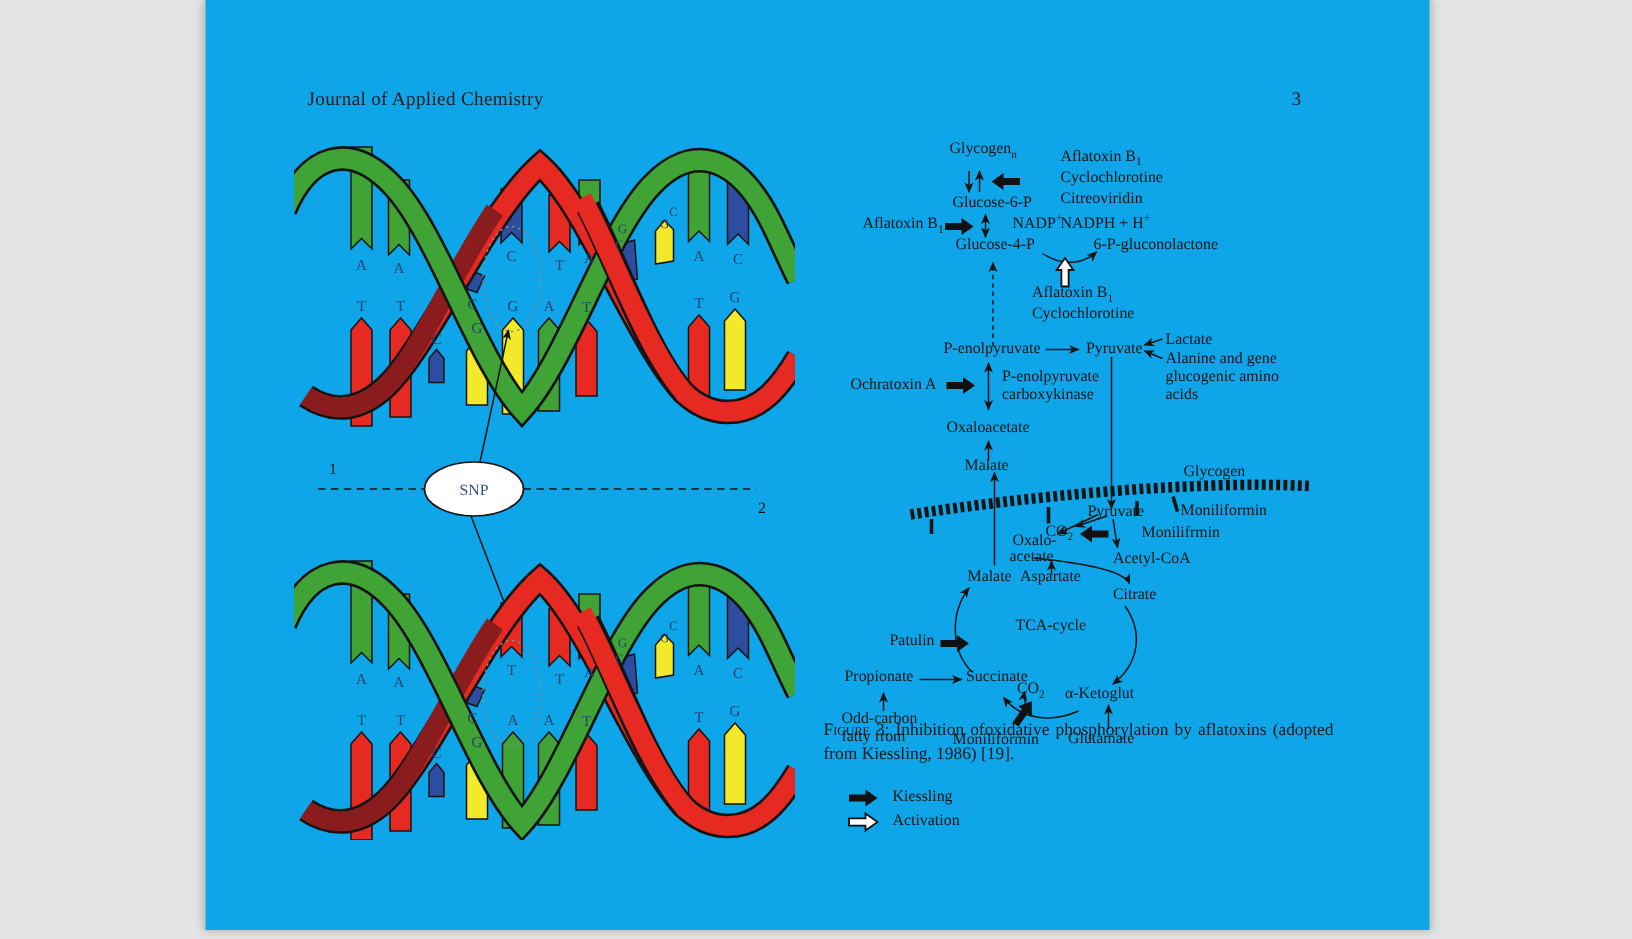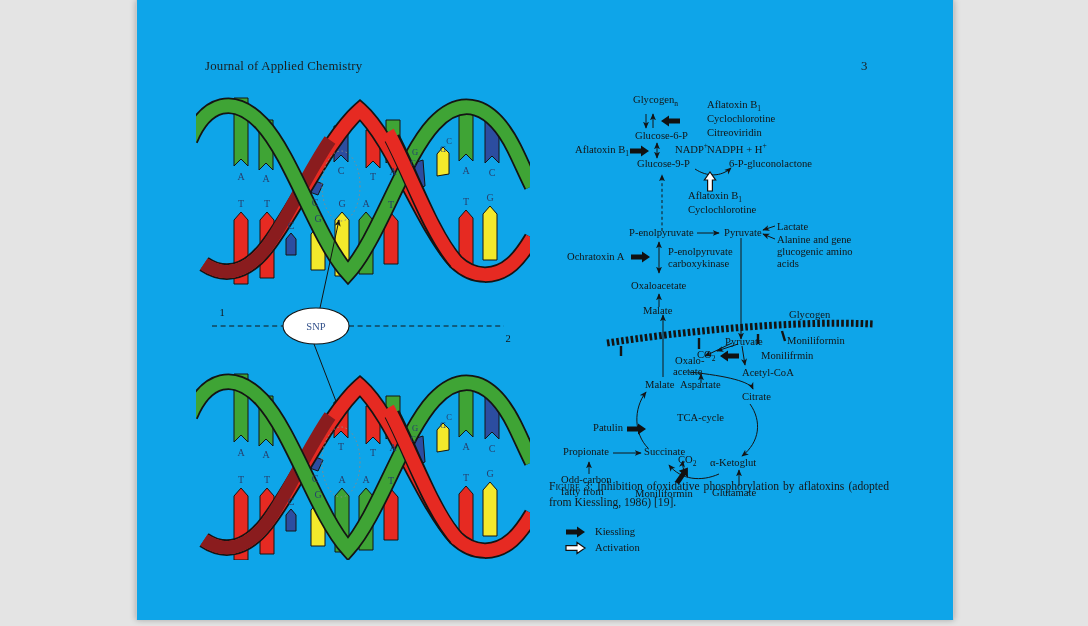--- a/index.html
+++ b/index.html
@@ -231,21 +231,21 @@
     </svg>
 
     <div class="f3l" style="left:84px;top:4px"><span>Glycogen</span><sub>n</sub></div>
     <div class="f3l" style="left:158px;top:9px"><span>Aflatoxin B</span><sub>1</sub></div>
     <div class="f3l" style="left:158px;top:23px">Cyclochlorotine</div>
     <div class="f3l" style="left:158px;top:37px">Citreoviridin</div>
     <div class="f3l" style="left:86px;top:40px">Glucose-6-P</div>
     <div class="f3l" style="left:26px;top:54px"><span>Aflatoxin B</span><sub>1</sub></div>
     <div class="f3l" style="left:126px;top:54px"><span>NADP</span><sup>+</sup></div>
     <div class="f3l" style="left:158px;top:54px"><span>NADPH + H</span><sup>+</sup></div>
-    <div class="f3l" style="left:88px;top:68px">Glucose-9-P</div>
+    <div class="f3l" style="left:88px;top:68px">Glucose-4-P</div>
     <div class="f3l" style="left:180px;top:68px">6-P-gluconolactone</div>
     <div class="f3l" style="left:139px;top:100px"><span>Aflatoxin B</span><sub>1</sub></div>
     <div class="f3l" style="left:139px;top:114px">Cyclochlorotine</div>
     <div class="f3l" style="left:80px;top:137px">P-enolpyruvate</div>
     <div class="f3l" style="left:175px;top:137px">Pyruvate</div>
     <div class="f3l" style="left:228px;top:131px">Lactate</div>
     <div class="f3l" style="left:228px;top:144px">Alanine and gene</div>
     <div class="f3l" style="left:228px;top:156px">glucogenic amino</div>
     <div class="f3l" style="left:228px;top:168px">acids</div>
     <div class="f3l" style="left:18px;top:161px">Ochratoxin A</div>

